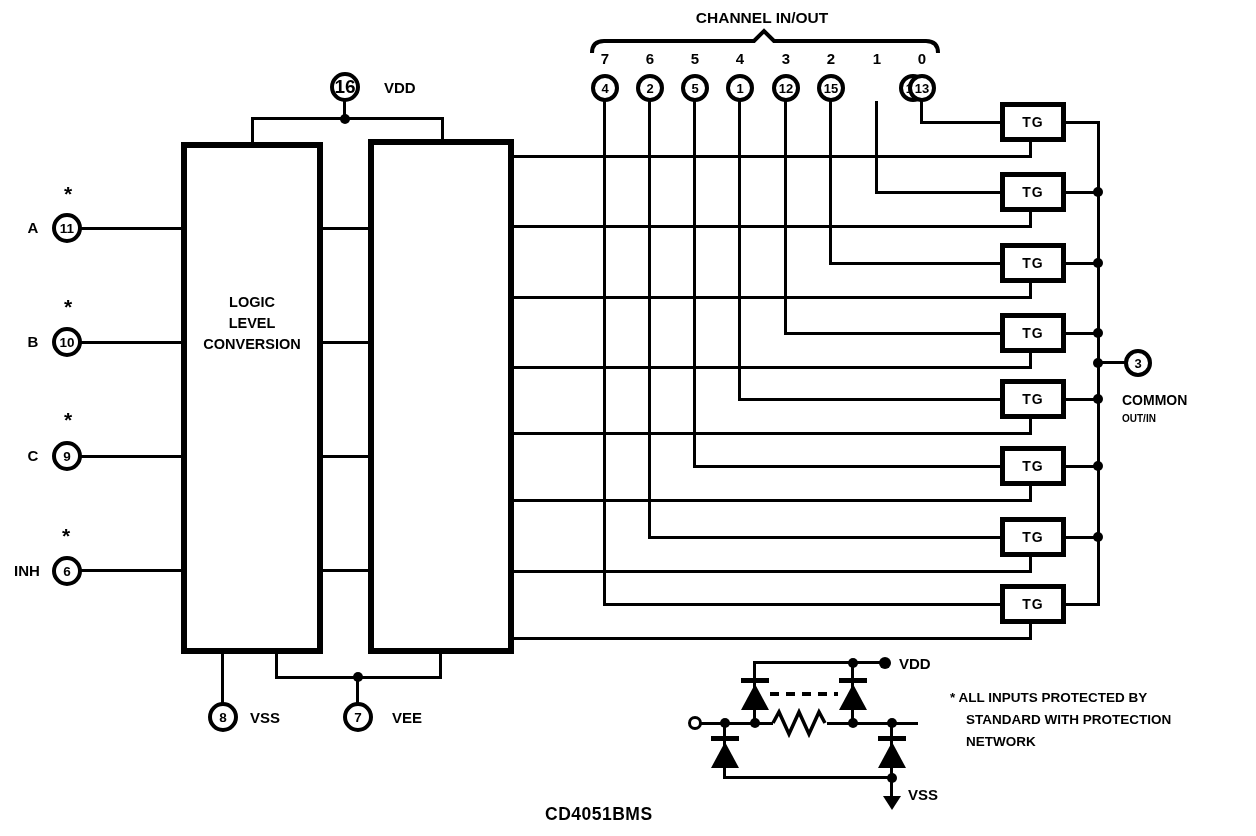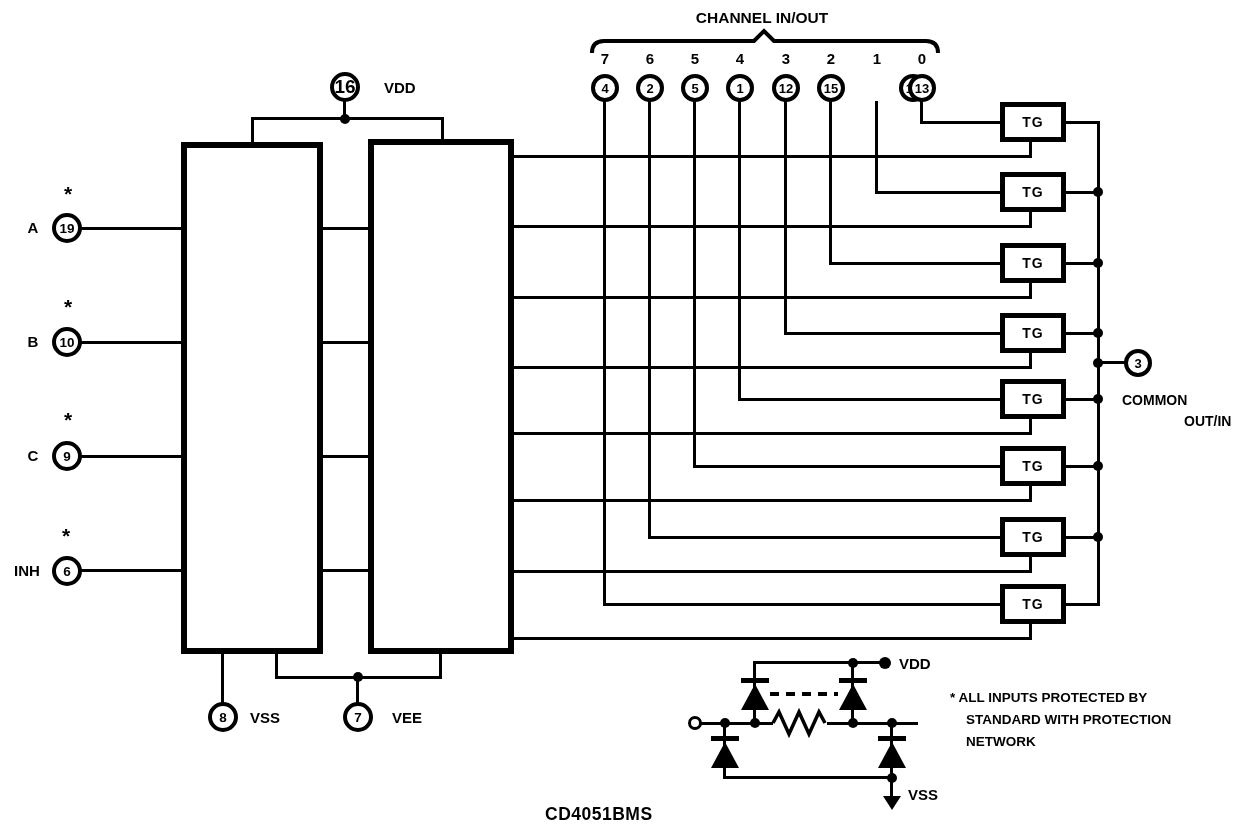--- a/index.html
+++ b/index.html
@@ -142,41 +142,46 @@
   <div class="lbl ctr" style="left:18px;top:219px;width:30px;font-size:15px;">A</div>
   <div class="lbl ctr" style="left:18px;top:333px;width:30px;font-size:15px;">B</div>
   <div class="lbl ctr" style="left:18px;top:447px;width:30px;font-size:15px;">C</div>
   <div class="lbl ctr" style="left:6px;top:562px;width:42px;font-size:15px;">INH</div>
 
   <div class="lbl ctr" style="left:60px;top:182px;width:16px;font-size:21px;">*</div>
   <div class="lbl ctr" style="left:60px;top:295px;width:16px;font-size:21px;">*</div>
   <div class="lbl ctr" style="left:60px;top:408px;width:16px;font-size:21px;">*</div>
   <div class="lbl ctr" style="left:58px;top:524px;width:16px;font-size:21px;">*</div>
 
-  <div class="pincirc" style="left:52px;top:213px;width:30px;height:30px;font-size:13.5px;">19</div>
+  <div class="pincirc" style="left:52px;top:213px;width:30px;height:30px;font-size:13.5px;">11</div>
   <div class="pincirc" style="left:52px;top:327px;width:30px;height:30px;font-size:13.5px;text-align:right;">10</div>
   <div class="pincirc" style="left:52px;top:441px;width:30px;height:30px;font-size:13.5px;">9</div>
   <div class="pincirc" style="left:52px;top:556px;width:30px;height:30px;font-size:13.5px;">6</div>
 
   <div class="blk" style="left:181px;top:142px;width:142px;height:512px;"></div>
+  <div class="blktext" style="left:181px;top:292px;width:142px;">
+    <span style="display:block">LOGIC</span>
+    <span style="display:block">LEVEL</span>
+    <span style="display:block">CONVERSION</span>
+  </div>
 
   <div class="blk" style="left:368px;top:139px;width:146px;height:515px;"></div>
 
   <div class="tgbox" style="left:1000px;top:102px;width:66px;height:40px;">TG</div>
   <div class="tgbox" style="left:1000px;top:172px;width:66px;height:40px;">TG</div>
   <div class="tgbox" style="left:1000px;top:243px;width:66px;height:40px;">TG</div>
   <div class="tgbox" style="left:1000px;top:313px;width:66px;height:40px;">TG</div>
   <div class="tgbox" style="left:1000px;top:379px;width:66px;height:40px;">TG</div>
   <div class="tgbox" style="left:1000px;top:446px;width:66px;height:40px;">TG</div>
   <div class="tgbox" style="left:1000px;top:517px;width:66px;height:40px;">TG</div>
   <div class="tgbox" style="left:1000px;top:584px;width:66px;height:40px;">TG</div>
 
   <div class="pincirc" style="left:1124px;top:349px;width:28px;height:28px;">3</div>
   <div class="lbl" style="left:1122px;top:392px;font-size:14px;">COMMON</div>
-  <div class="lbl" style="left:1184px;top:413px;font-size:14px;">OUT/IN</div>
+  <div class="lbl" style="left:1122px;top:413px;font-size:10px;">OUT/IN</div>
 
   <div class="pincirc" style="left:208px;top:702px;width:30px;height:30px;font-size:13.5px;">8</div>
   <div class="lbl" style="left:250px;top:709px;font-size:15px;">VSS</div>
   <div class="pincirc" style="left:343px;top:702px;width:30px;height:30px;font-size:13.5px;">7</div>
   <div class="lbl" style="left:392px;top:709px;font-size:15px;">VEE</div>
 
   <div class="opencirc" style="left:688px;top:716px;width:14px;height:14px;"></div>
   <div class="lbl" style="left:899px;top:655px;font-size:15px;">VDD</div>
   <div class="lbl" style="left:908px;top:786px;font-size:15px;">VSS</div>
 

